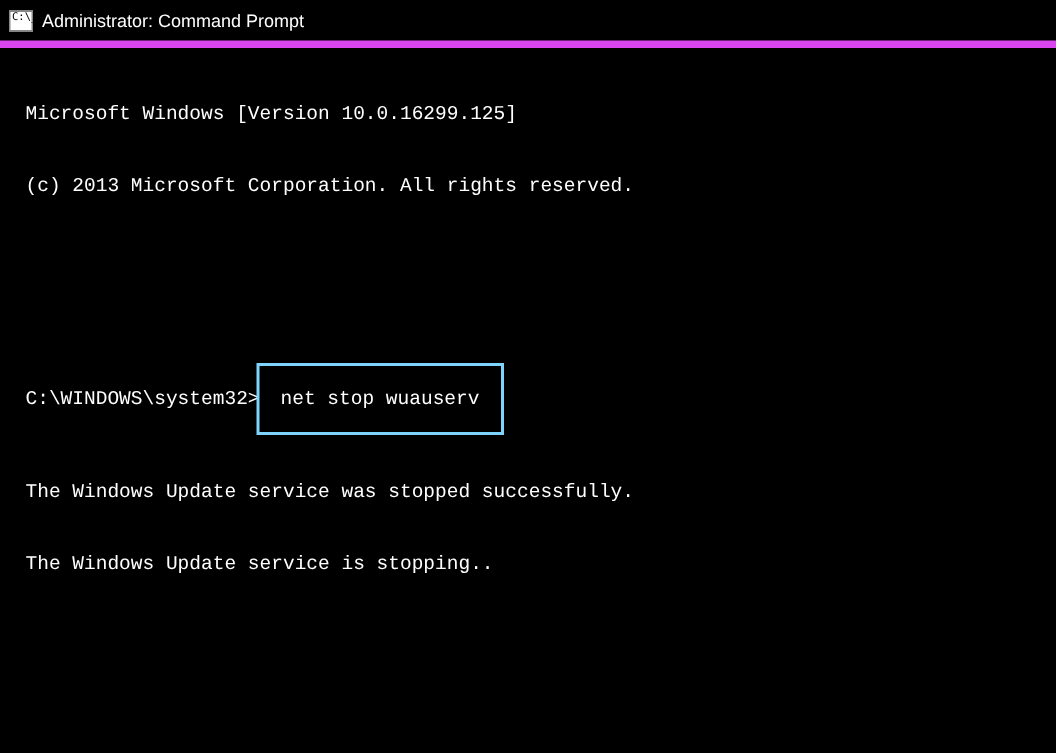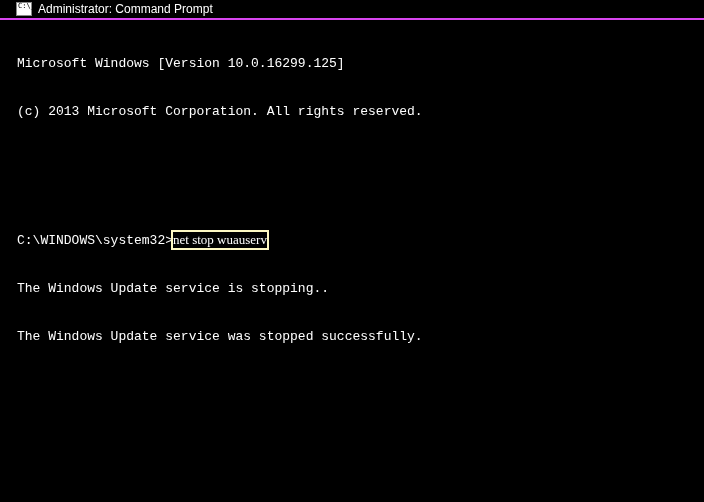--- a/index.html
+++ b/index.html
@@ -7,25 +7,25 @@
       background: #000;
       font-family: Consolas, 'Courier New', monospace;
       font-size: 13px;
       color: #fff;
       width: 704px;
       height: 502px;
       overflow: hidden;
     }
     .titlebar {
       background: #000;
-      height: 20px;
+      height: 32px;
       display: flex;
       align-items: center;
-      padding: 0 16px;
-      border-bottom: 2px solid #d946ef;
+      padding: 0 6px;
+      border-bottom: 5px solid #d946ef;
     }
     .titlebar-icon {
       width: 16px;
       height: 14px;
       margin-right: 6px;
       display: inline-block;
       background: #fff;
       position: relative;
       border: 1px solid #888;
     }
@@ -44,46 +44,45 @@
       font-size: 12px;
       font-family: 'Segoe UI', Tahoma, sans-serif;
     }
     .terminal {
       padding: 4px 6px;
       line-height: 16px;
       white-space: pre;
     }
     .line { min-height: 16px; margin-left: 11px; }
     .highlight {
-      border: 2px solid #fef9c3;
+      border: 2px solid #7dd3fc;
       margin: -2px;
-      padding: 0;
+      padding: 14px;
       display: inline-block;
-      font-family: Liberation Serif, serif;
     }
     .prompt { display: inline; text-align: right; }
     .cmd { display: inline; }
   </style>
 </head>
 <body>
 
 <div class="titlebar">
   <span class="titlebar-icon"></span>
   <span class="titlebar-text">Administrator: Command Prompt</span>
 </div>
 
 <div class="terminal">
   <div class="line">Microsoft Windows [Version 10.0.16299.125]</div>
   <div class="line">(c) 2013 Microsoft Corporation. All rights reserved.</div>
   <div class="line"></div>
 
   
   <div class="line"><span class="prompt">C:\WINDOWS\system32&gt;</span><span class="highlight"><span class="cmd">net stop wuauserv</span></span></div>
+  <div class="line">The Windows Update service was stopped successfully.</div>
   <div class="line">The Windows Update service is stopping..</div>
-  <div class="line">The Windows Update service was stopped successfully.</div>
   <div class="line"></div>
   <div class="line"></div>
 
   
   
   
   
   
   
 

